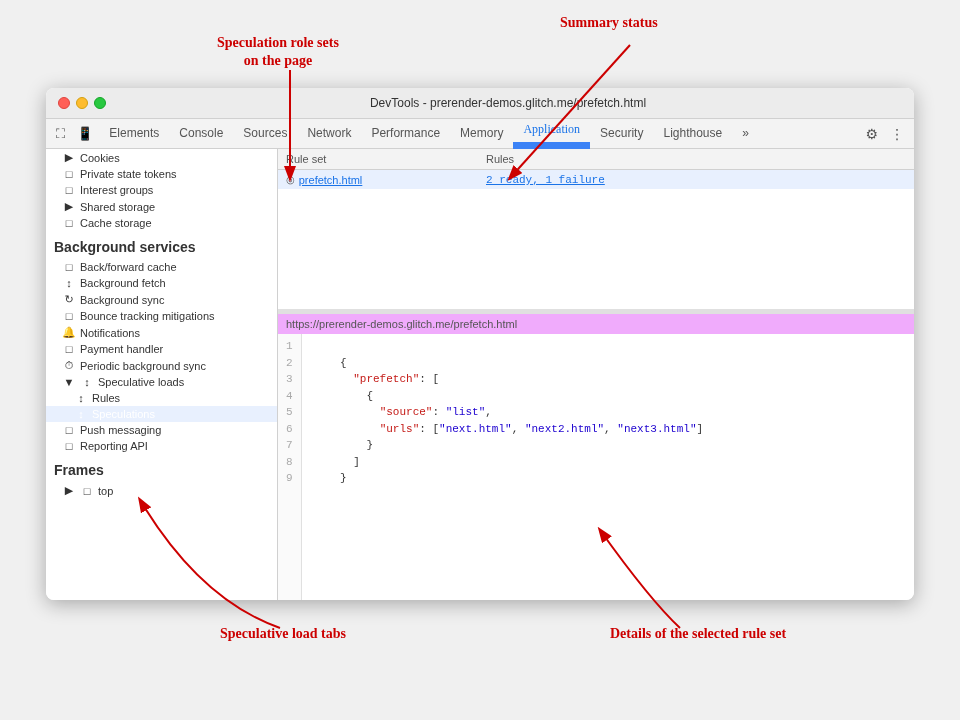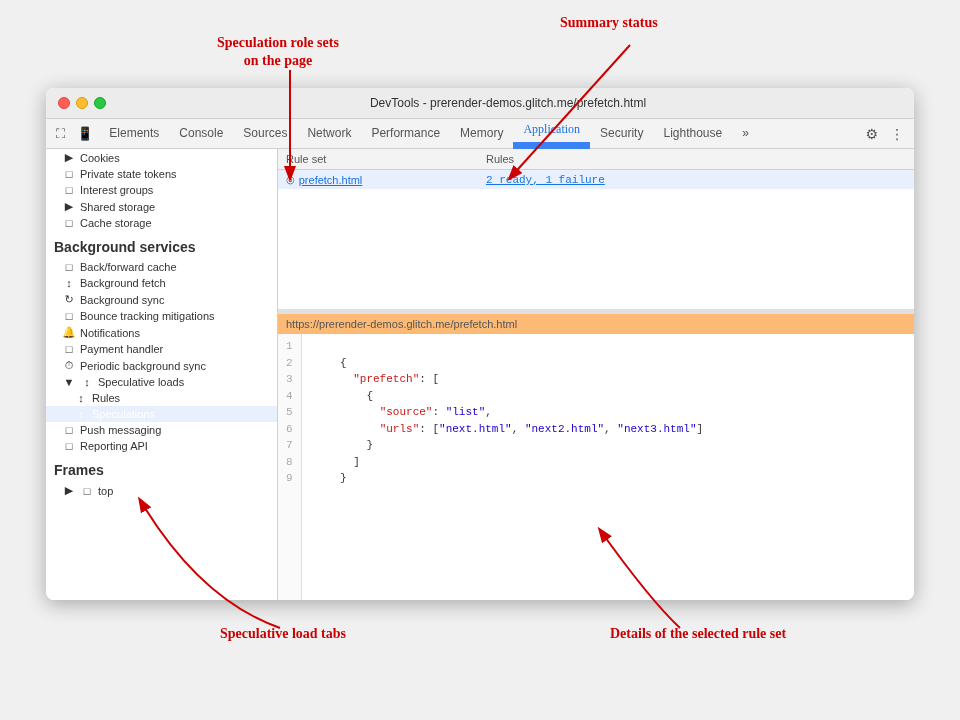--- a/index.html
+++ b/index.html
@@ -216,21 +216,21 @@
       text-decoration: underline;
       font-family: Liberation Mono, monospace;
     }
 
     
     .url-bar {
       padding: 4px 8px;
       font-size: 11px;
       color: #555;
       border-top: 1px solid #e0e0e0;
-      background: #fdba74;
+      background: #f0abfc;
     }
 
     
     .code-view {
       flex: 1;
       background: #fff;
       overflow: auto;
       font-family: 'Courier New', monospace;
       font-size: 11px;
       display: flex;

